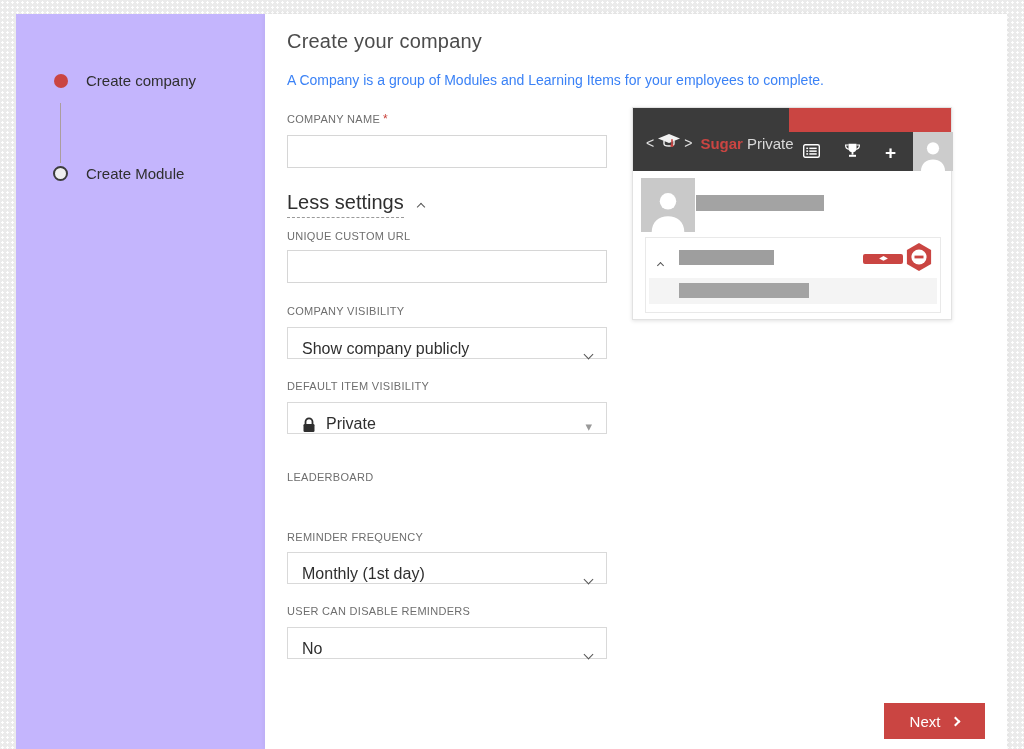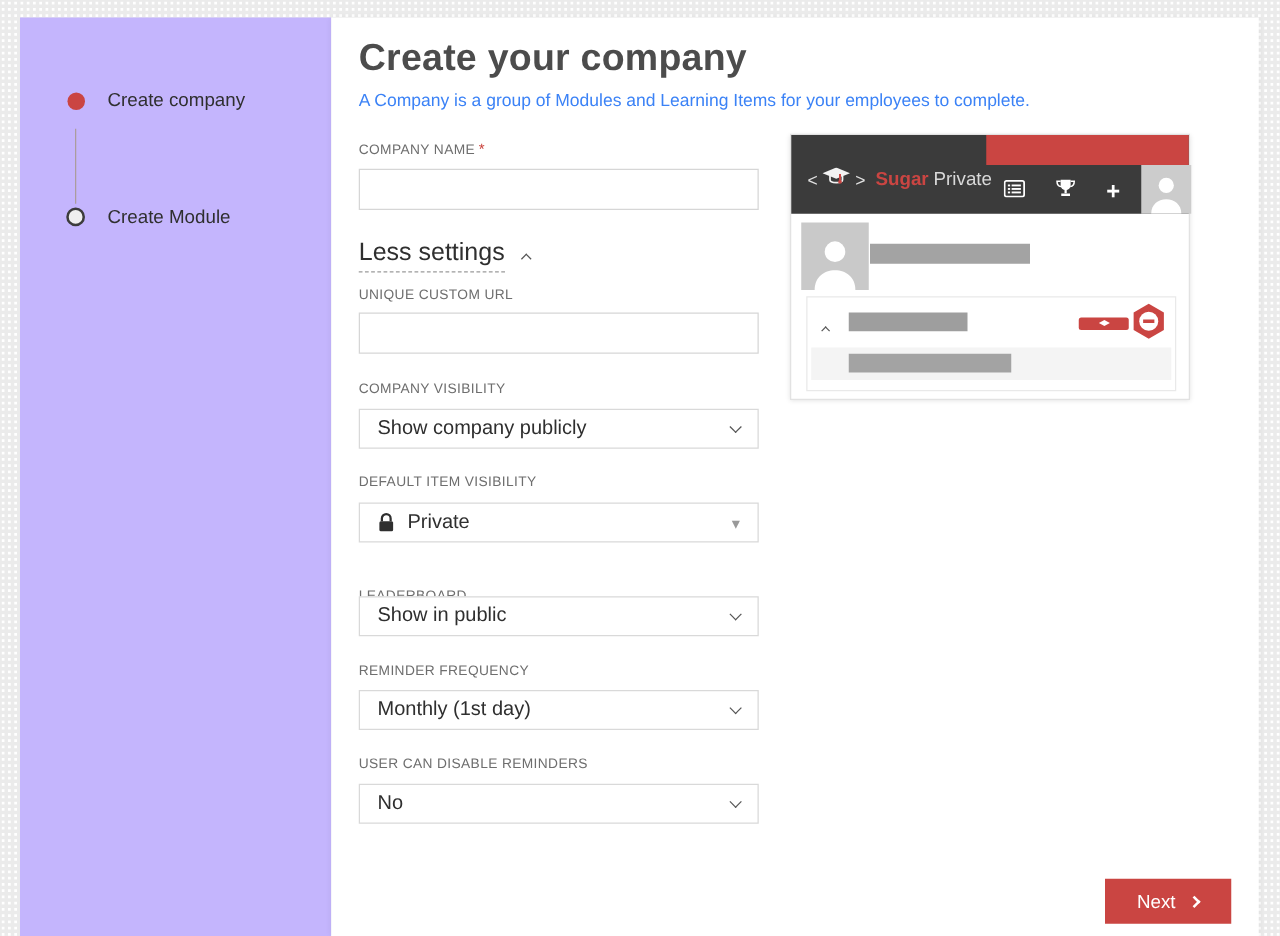--- a/index.html
+++ b/index.html
@@ -26,39 +26,39 @@
   .step-connector {
     position:absolute; left:44px; top:89px; width:1px; height:60px; background:#ab9d9d;
   }
   .card {
     position:absolute; left:265px; top:14px; width:742px; height:735px;
     background:#ffffff;
     box-shadow:0 0 5px rgba(0,0,0,0.07);
   }
   .page-title {
     position:absolute; left:22px; top:16px;
-    font-size:30px; font-weight:700; color:#4c4c4c; letter-spacing:0.2px;
+    font-size:20px; font-weight:400; color:#4c4c4c; letter-spacing:0.2px;
   }
   .page-subtitle {
     position:absolute; left:22px; top:58px; font-size:14px; color:#3b82f6;
   }
   .field-label {
     position:absolute; left:22px;
     font-size:11px; color:#6e6e6e; letter-spacing:0.3px;
   }
   .req { color:#c9403a; margin-left:3px; font-size:12px; }
   .text-input {
     position:absolute; left:22px; width:320px; height:33px;
     border:1px solid #d6d6d6; background:#fff; outline:none;
     font-family:inherit; font-size:15px; padding:0 10px; color:#333;
   }
   .select {
     position:absolute; left:22px; width:320px; height:32px;
     border:1px solid #d9d9d9; background:#fff;
-    display:flex; align-items:center; padding:0 14px;
+    display:flex; align-items:flex-end; padding:0 14px;
     font-size:16px; color:#2f2f2f; cursor:pointer;
   }
   .select .grow { flex:1; }
   .chev-down {
     display:inline-block; width:7px; height:7px;
     border-right:1.4px solid #555; border-bottom:1.4px solid #555;
     transform:rotate(45deg); margin-top:-4px;
   }
   .chev-up {
     display:inline-block; width:6px; height:6px;
@@ -167,24 +167,20 @@
       <svg width="14" height="16" viewBox="0 0 14 16">
           <path d="M3.5 7V4.8a3.5 3.5 0 0 1 7 0V7" fill="none" stroke="#2f2f2f" stroke-width="1.8"></path>
           <rect x="1.5" y="7" width="11" height="8" rx="1.2" fill="#2f2f2f"></rect>
         </svg>
     </span>
     <span class="grow">Private</span>
     <span class="tri-down">▾</span>
   </div>
 
   <div class="field-label" style="top:457px;">LEADERBOARD</div>
-  <div class="select" style="top:463px;">
-    <span class="grow">Show in public</span>
-    <span class="chev-down"></span>
-  </div>
 
   <div class="field-label" style="top:517px;">REMINDER FREQUENCY</div>
   <div class="select" style="top:538px;">
     <span class="grow">Monthly (1st day)</span>
     <span class="chev-down"></span>
   </div>
 
   <div class="field-label" style="top:591px;">USER CAN DISABLE REMINDERS</div>
   <div class="select" style="top:613px;">
     <span class="grow">No</span>

